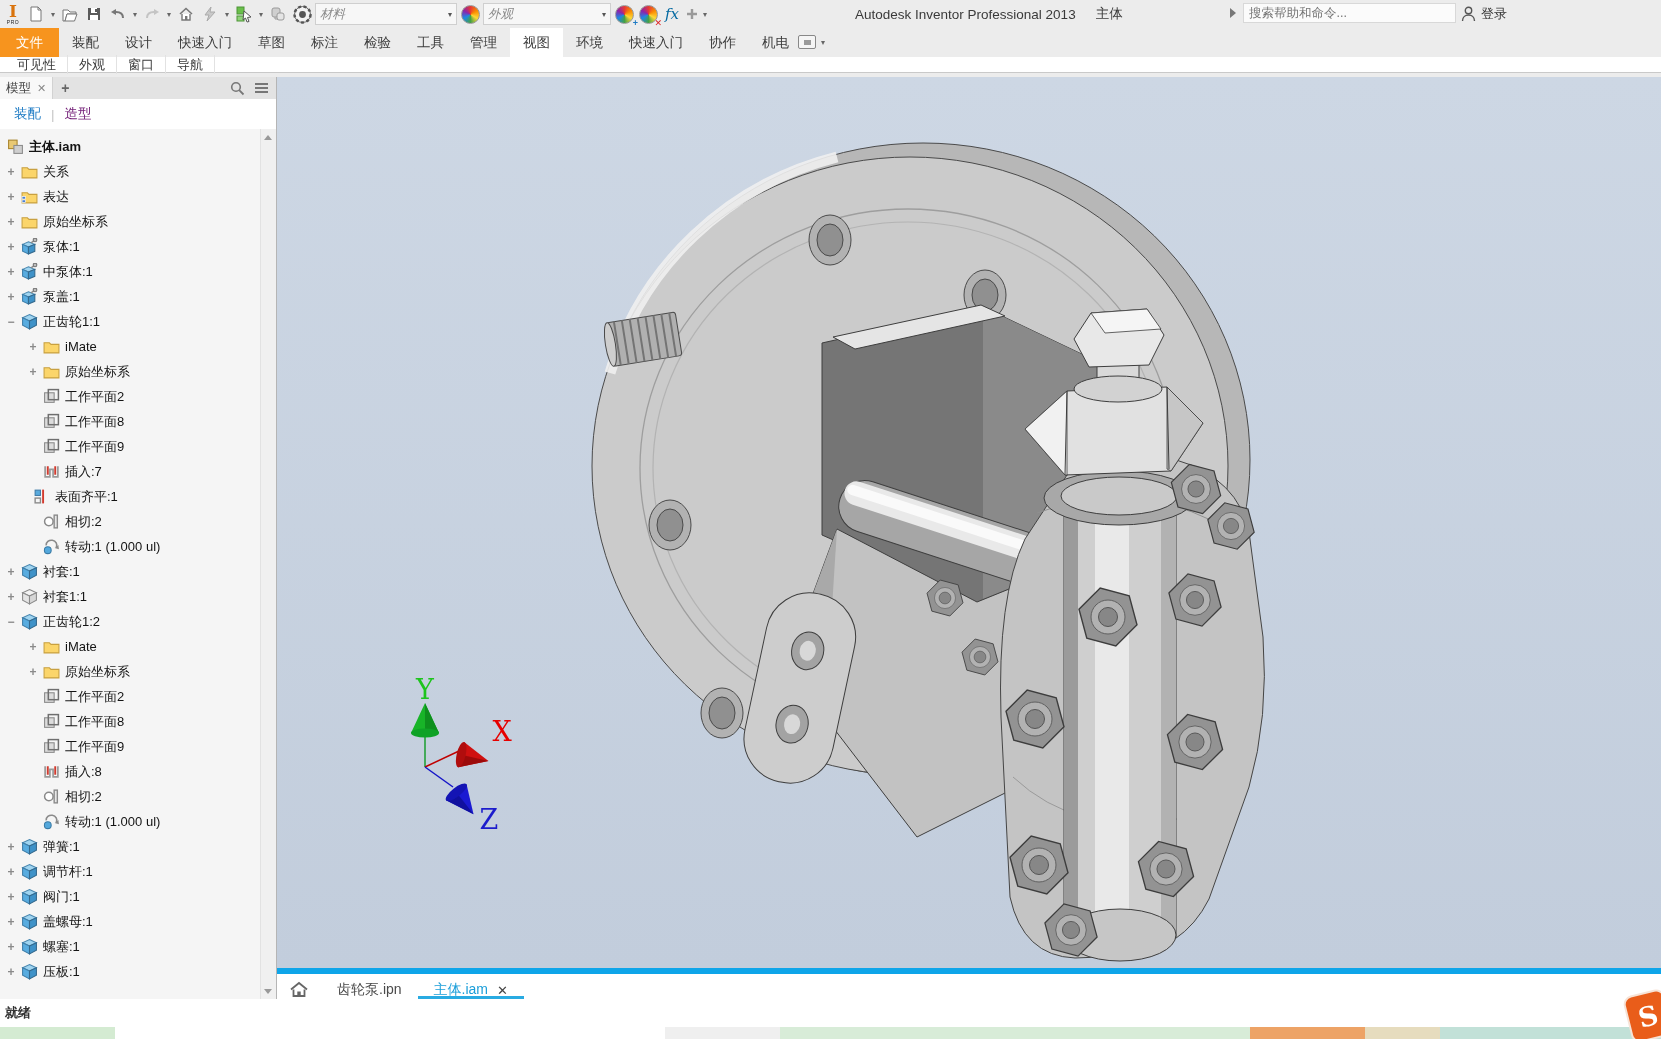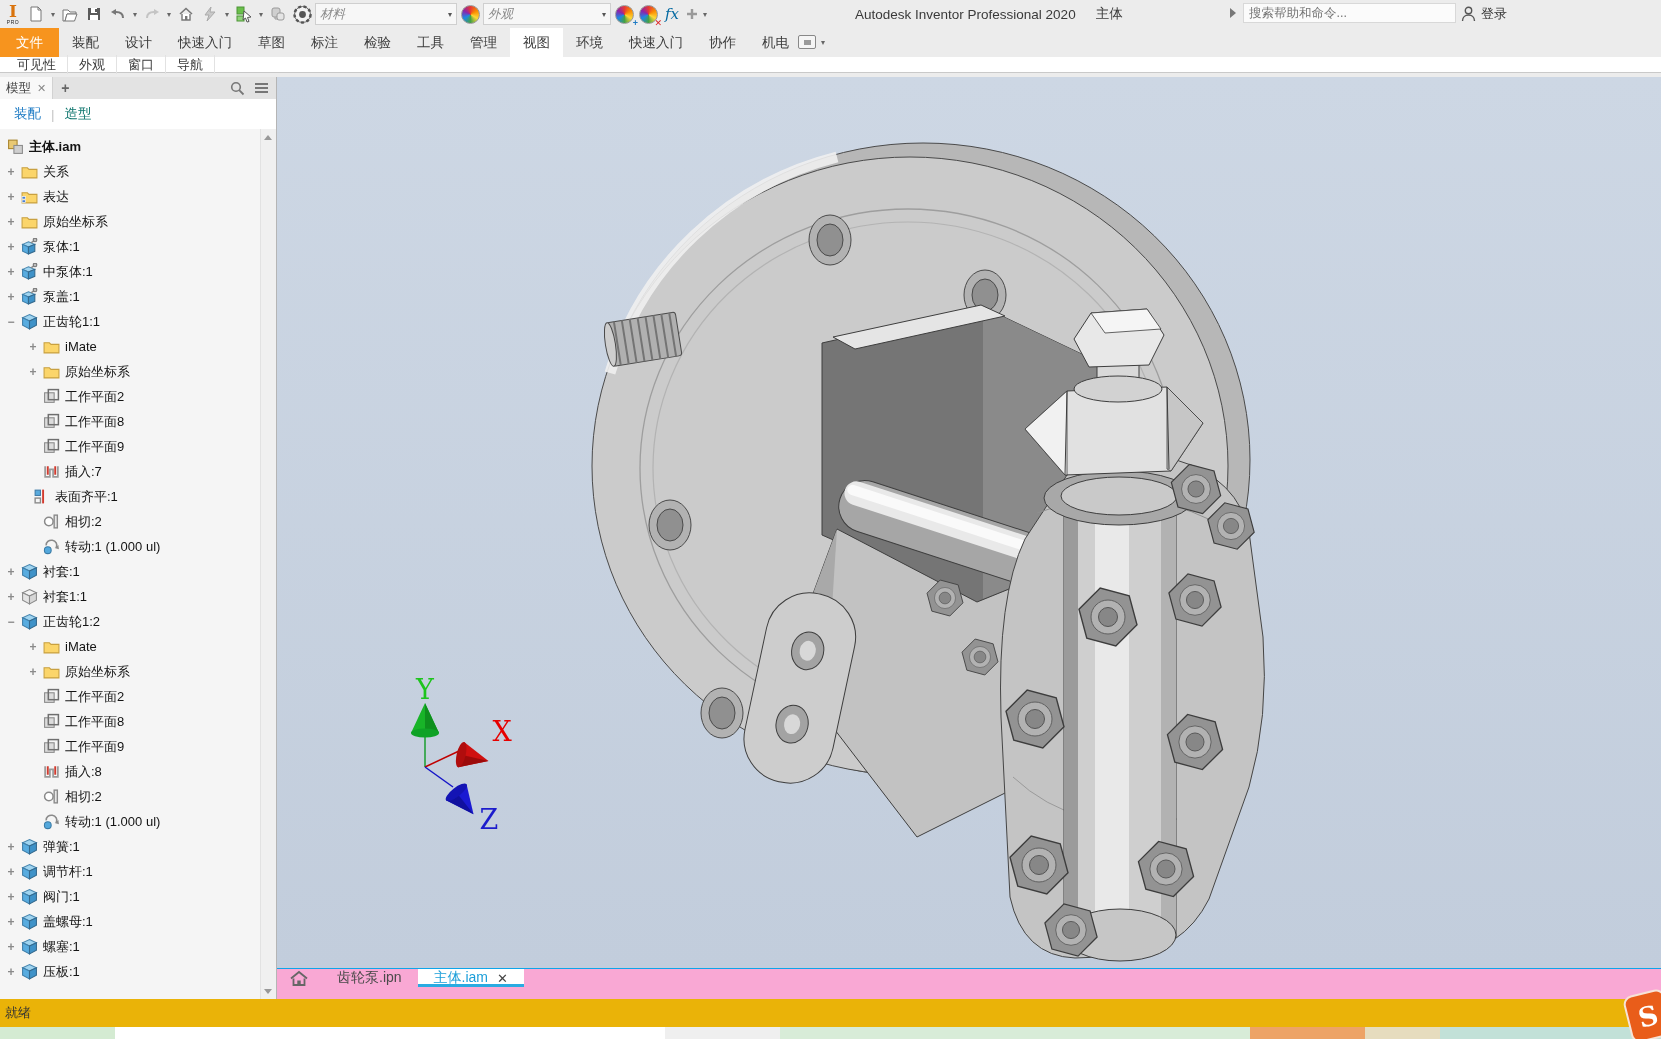--- a/index.html
+++ b/index.html
@@ -43,39 +43,39 @@
   .bheader{height:22px;background:#e3e3e3;display:flex;align-items:center;font-size:12.5px;color:#444;}
   .btab{background:#f8f8f8;height:22px;display:flex;align-items:center;padding:0 6px;gap:6px;border-right:1px solid #d2d2d2;}
   .btab .x{color:#888;font-size:11px;}
   .bplus{padding:0 8px;color:#666;font-size:14px;font-weight:bold;}
   .bh-icons{margin-left:auto;display:flex;align-items:center;gap:10px;padding-right:8px;}
   .hamb{display:flex;flex-direction:column;gap:2px;}
   .hamb i{width:13px;height:2px;background:#777;display:block;}
   .btoggle{height:30px;background:#fff;border-bottom:1px solid #e6e6e6;display:flex;align-items:center;font-size:13.5px;}
   .mode-asm{color:#1e7bc4;margin-left:14px;}
   .mode-div{color:#c5c5c5;margin:0 10px;}
-  .mode-mod{color:#0f766e;}
+  .mode-mod{color:#701a75;}
   .tree{position:absolute;left:0;top:52px;right:15px;bottom:0;overflow:hidden;padding-top:5px;background:#f5f5f5;}
   .trow{height:25px;display:flex;align-items:center;font-size:13px;color:#141414;white-space:nowrap;}
   .exp{width:14px;text-align:center;color:#8a8a8a;font-size:12px;font-weight:bold;flex:none;}
   .ticon{width:17px;height:17px;margin:0 5px 0 3px;flex:none;}
   .ticon svg{display:block;}
   .tlabel{font-size:13px;}
   .vscroll{position:absolute;right:0;top:52px;bottom:0;width:15px;background:#f0f0f0;border-left:1px solid #e2e2e2;}
   .sarrow{position:absolute;left:3px;width:0;height:0;border-left:4.5px solid transparent;border-right:4.5px solid transparent;}
   .sarrow.up{top:6px;border-bottom:5px solid #999;}
   .sarrow.down{bottom:6px;border-top:5px solid #999;}
   
-  .doctabs{position:absolute;left:277px;top:968px;right:0;height:31px;background:#f9a8d4;border-top:1px solid #0ea5e9;display:flex;align-items:flex-start;box-sizing:border-box;}
+  .doctabs{position:absolute;left:277px;top:968px;right:0;height:31px;background:#ffffff;border-top:6px solid #0ea5e9;display:flex;align-items:flex-end;box-sizing:border-box;}
   .dhome{width:44px;display:flex;align-items:center;justify-content:center;}
   .dtab{padding:0 16px;font-size:14px;color:#4a4a4a;display:flex;align-items:center;gap:9px;}
   .dtab.active{background:#fff;color:#1b9ed9;box-shadow:inset 0 -3px 0 #29abe2;}
   .dtab .dx{color:#444;font-size:13px;}
   
-  .statusbar{position:absolute;left:0;top:999px;right:0;height:28px;background:#eab308;font-size:13px;color:#333;display:flex;align-items:center;padding-left:5px;box-sizing:border-box;}
+  .statusbar{position:absolute;left:0;top:999px;right:0;height:28px;background:#ffffff;font-size:13px;color:#333;display:flex;align-items:center;padding-left:5px;box-sizing:border-box;font-weight:bold;}
   .sliver{position:absolute;left:0;top:1027px;right:0;height:12px;display:flex;}
   .sliver div{height:12px;flex:none;}
   .slogo{position:absolute;right:-8px;top:992px;width:38px;height:44px;background:#e95d1a;border:2px solid #f6e3d7;border-radius:9px;transform:rotate(-14deg);display:flex;align-items:center;justify-content:center;color:#fff;font-weight:bold;font-size:27px;z-index:5;font-family:"DejaVu Serif",serif;}
 </style>
 </head>
 <body>
 
 <div class="titlebar">
   <span class="inv-logo">
       <span class="ibar">I</span>
@@ -174,21 +174,21 @@
       <span class="fx">fx</span>
     </span>
   <span class="qicon" style="width:14px">
       <svg width="12" height="12">
         <path d="M6 1v10M1 6h10" stroke="#9a9a9a" stroke-width="2.4"></path>
       </svg>
     </span>
   <span class="caret">▾</span>
 </div>
 <div class="app-title">
-  <span>Autodesk Inventor Professional 2020</span>
+  <span>Autodesk Inventor Professional 2013</span>
     <span class="doc">主体</span>
 </div>
 <div class="flyout"></div>
 <input class="searchbox" placeholder="搜索帮助和命令..." style="">
 <div class="login">
   <svg width="15" height="16">
       <circle cx="7.5" cy="4.5" r="3.2" fill="none" stroke="#555" stroke-width="1.4"></circle>
       <path d="M1.5 15c0-4 3-6 6-6s6 2 6 6" fill="none" stroke="#555" stroke-width="1.4"></path>
     </svg>
   <span>登录</span>

